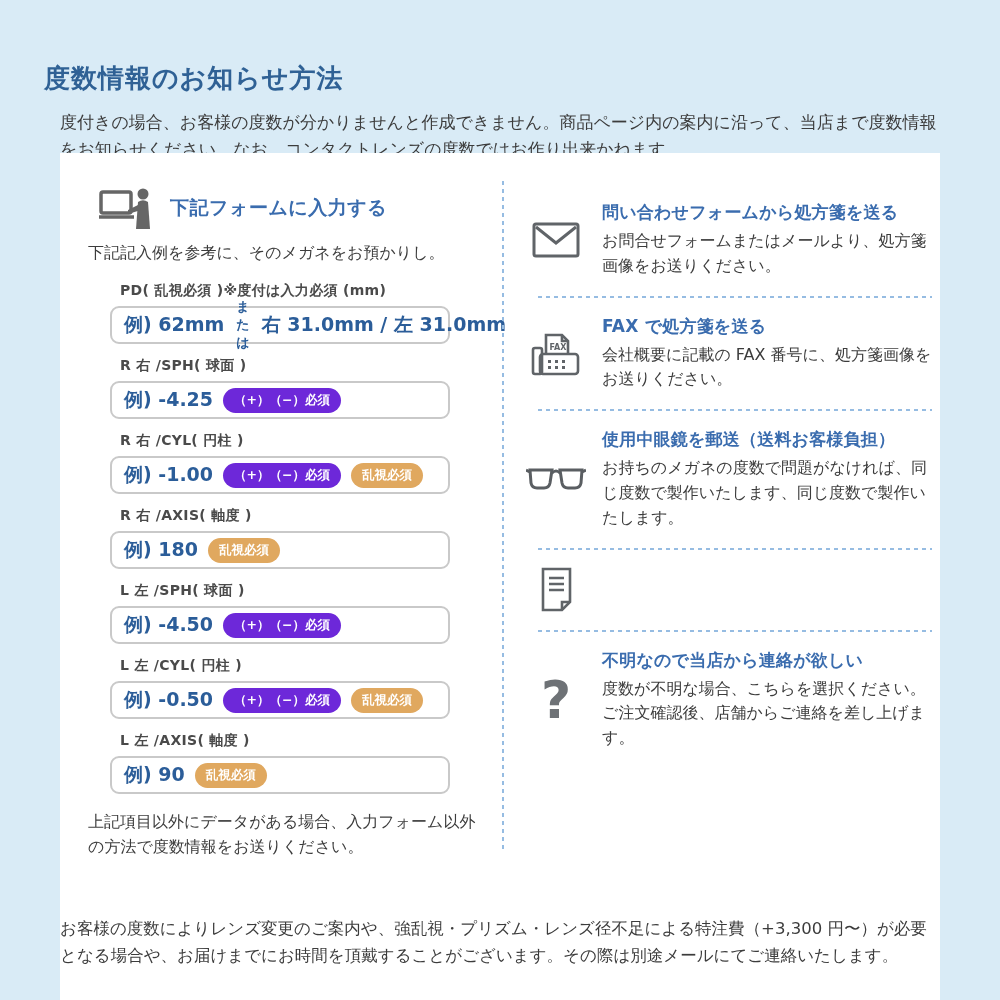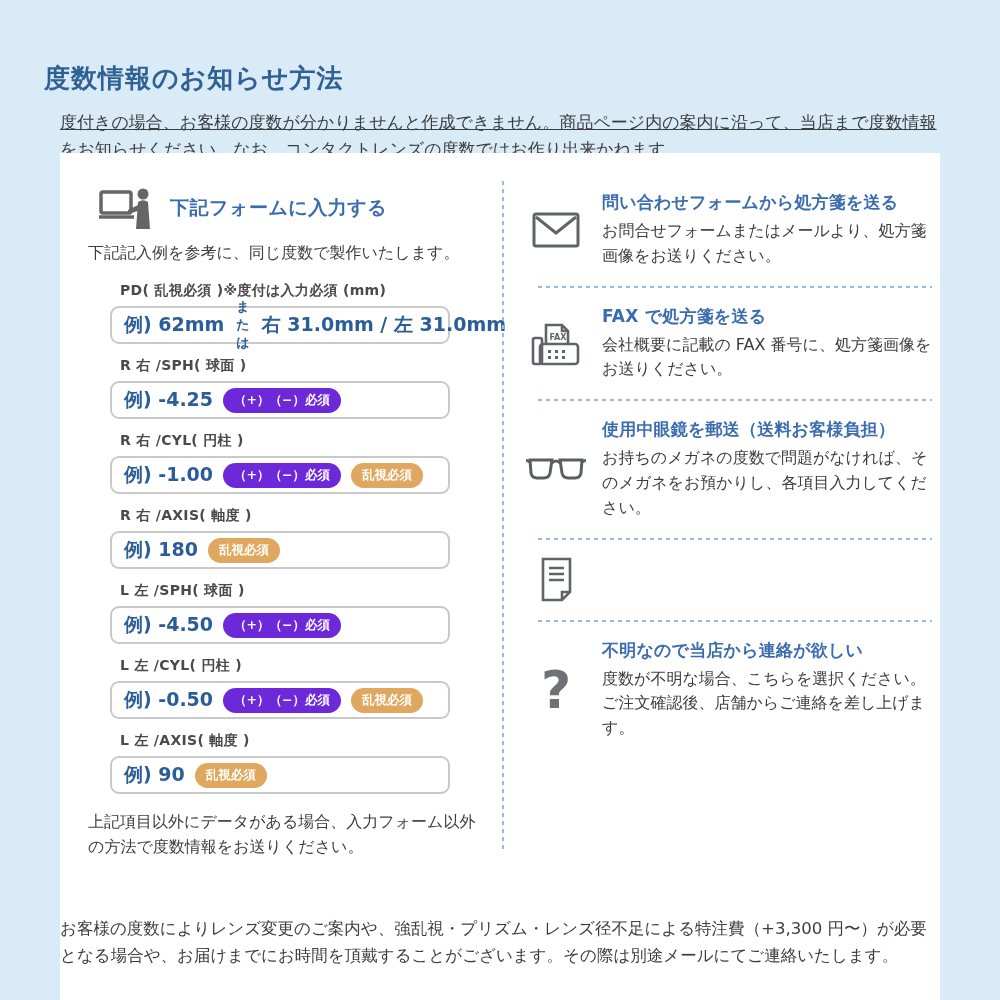--- a/index.html
+++ b/index.html
@@ -10,21 +10,21 @@
     font-family:"DejaVu Sans","Liberation Sans",sans-serif;
     color:#3c3c3c;
     overflow:hidden;
   }
   .page-title{
     position:absolute;left:44px;top:44px;
     font-size:26px;font-weight:bold;color:#2f6195;letter-spacing:1px;
   }
   .intro{
     position:absolute;left:60px;top:92px;width:882px;
-    font-size:17px;line-height:1.6;color:#3c3c3c;font-weight:500;text-decoration:underline;
+    font-size:17px;line-height:1.6;color:#3c3c3c;font-weight:500;
   }
   .card{
     position:absolute;left:60px;top:153px;width:880px;height:900px;
     background:#ffffff;
   }
   
   .card-left{
     position:absolute;left:0;top:0;width:442px;height:724px;
     box-sizing:border-box;padding:32px 0 0 28px;
   }
@@ -50,21 +50,21 @@
   .pill-blue{background:#6d28d9;}
   .pill-orange{background:#e0a85f;}
   .form-note{font-size:16px;font-weight:500;color:#3c3c3c;line-height:1.55;width:400px;margin-top:16px;}
   
   .v-divider{
     position:absolute;left:442px;top:28px;height:668px;width:2px;
     background:repeating-linear-gradient(180deg,#96bce2 0 4px,transparent 4px 8px);
   }
   
   .card-right{
-    position:absolute;left:444px;top:6px;width:436px;height:724px;
+    position:absolute;left:444px;top:16px;width:436px;height:724px;
     box-sizing:border-box;padding:32px 6px 0 20px;
   }
   .method{display:flex;align-items:center;gap:14px;}
   .method-icon{width:64px;flex:none;display:flex;justify-content:center;align-items:center;}
   .method-text{width:330px;}
   .method-heading{font-size:17px;font-weight:bold;color:#3a6cae;margin-bottom:5px;letter-spacing:.2px;}
   .method-body{font-size:16px;font-weight:500;color:#3c3c3c;line-height:1.55;}
   .method-divider{
     height:2px;margin:17px 2px 17px 14px;
     background:repeating-linear-gradient(90deg,#96bce2 0 4px,transparent 4px 8px);
@@ -94,21 +94,21 @@
             <rect x="3" y="7" width="30" height="21" rx="2" fill="none" stroke="#666666" stroke-width="3.5"></rect>
             <path d="M1 32 H36" stroke="#666666" stroke-width="3.5" fill="none"></path>
             <circle cx="45" cy="9" r="5.5" fill="#666666"></circle>
             <path d="M40 17 Q45 13.5 50 17 L52 44 H38 Z" fill="#666666"></path>
             <path d="M42 19 L30 25 L30 29 L43 25 Z" fill="#666666"></path>
           </svg>
         </span>
         <span class="form-heading">下記フォームに入力する</span>
       </div>
 
-      <div class="form-subtext">下記記入例を参考に、同じ度数で製作いたします。</div>
+      <div class="form-subtext">下記記入例を参考に、そのメガネをお預かりし。</div>
 
       <div class="fields">
 
         <div class="field-group">
           <div class="field-label">PD( 乱視必須 )※度付は入力必須 (mm)</div>
           <div class="example-box">
             <span class="example-text">例) 62mm</span>
             <span class="example-or">または</span>
             <span class="example-text">右 31.0mm / 左 31.0mm</span>
           </div>
@@ -218,21 +218,21 @@
         <div class="method-icon">
           <svg width="60" height="28" viewBox="0 0 60 28">
             <path d="M4 5 H26 L24 18 Q23 23 18 23 H11 Q6 23 5 18 Z" fill="none" stroke="#5a5e62" stroke-width="3"></path>
             <path d="M34 5 H56 L55 18 Q54 23 49 23 H42 Q37 23 36 18 Z" fill="none" stroke="#5a5e62" stroke-width="3"></path>
             <path d="M26 8 Q30 4 34 8" fill="none" stroke="#5a5e62" stroke-width="3"></path>
             <path d="M4 7 L0 5 M56 7 L60 5" fill="none" stroke="#5a5e62" stroke-width="3"></path>
           </svg>
         </div>
         <div class="method-text">
           <div class="method-heading">使用中眼鏡を郵送（送料お客様負担）</div>
-          <div class="method-body">お持ちのメガネの度数で問題がなければ、そのメガネをお預かりし、各項目入力してください。</div>
+          <div class="method-body">お持ちのメガネの度数で問題がなければ、同じ度数で製作いたします、同じ度数で製作いたします。</div>
         </div>
       </div>
 
       <div class="method-divider"></div>
 
       <div class="method">
         <div class="method-icon">
           <svg width="40" height="46" viewBox="0 0 40 46">
             <path d="M7 2 H34 V35 L26 43 H7 Z" fill="none" stroke="#606468" stroke-width="2.6"></path>
             <path d="M34 35 H26 V43" fill="none" stroke="#606468" stroke-width="2.6"></path>

